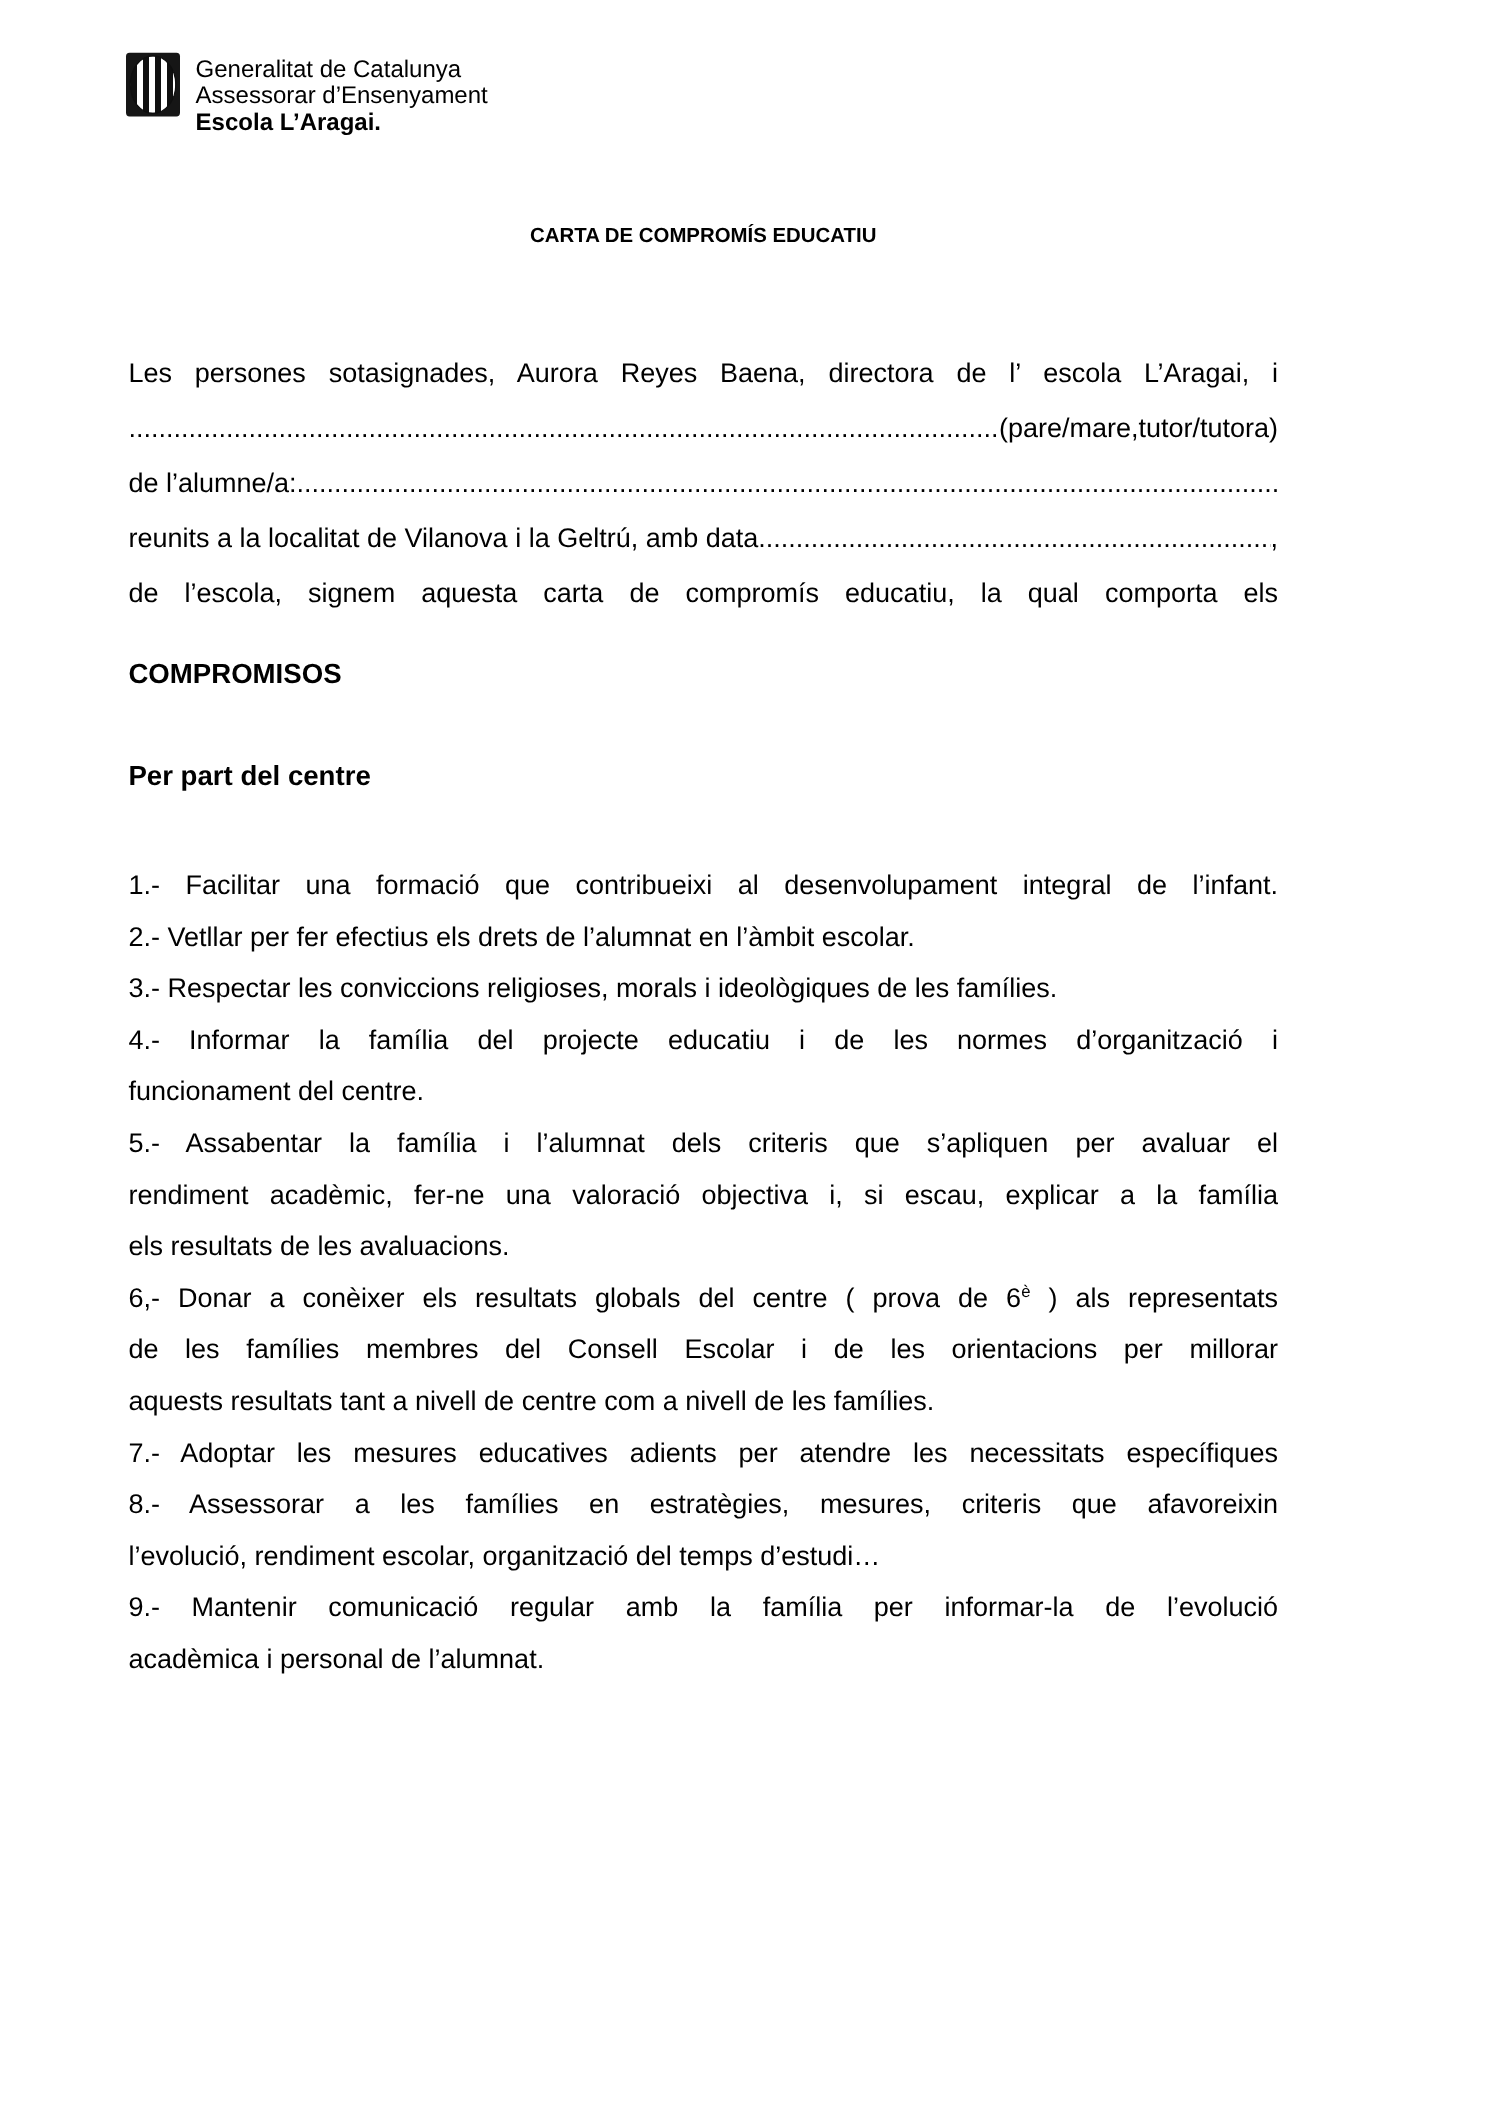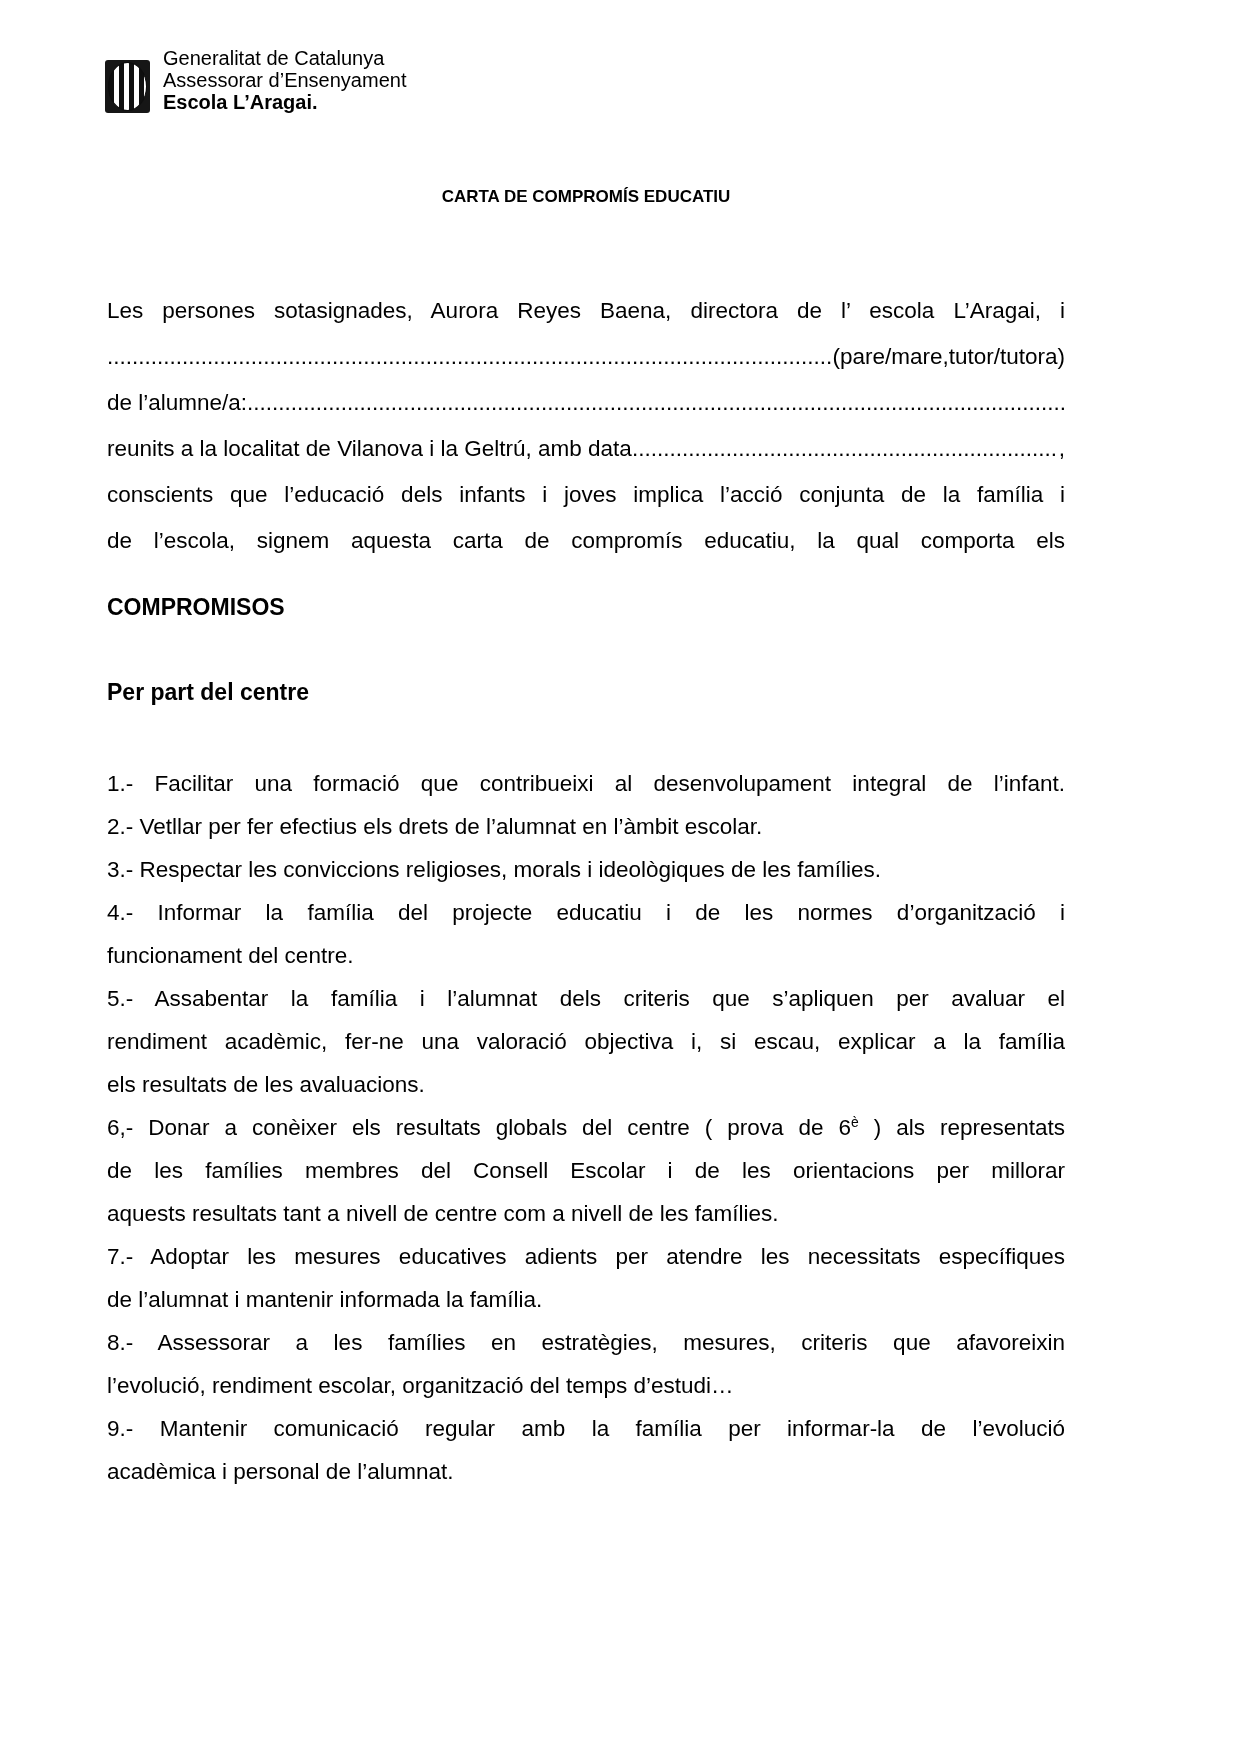--- a/index.html
+++ b/index.html
@@ -18,21 +18,21 @@
     overflow: hidden;
   }
 
   
   .header {
     position: absolute;
     left: 105px;
     top: 44px;
     display: flex;
     gap: 13px;
-    align-items: flex-end;
+    align-items: flex-start;
   }
   .logo {
     width: 45px;
     height: 53px;
     background: #161616;
     border-radius: 3px;
     display: flex;
     align-items: center;
     justify-content: center;
     flex: none;
@@ -138,42 +138,40 @@
       </div>
       <div class="line fillrow">
         <span>de l’alumne/a:</span>
           <span class="dotfill">........................................................................................................................................................................................................................................</span>
       </div>
       <div class="line fillrow">
         <span>reunits a la localitat de Vilanova i la Geltrú, amb data</span>
           <span class="dotfill">........................................................................................................................................................................................................................................</span>
           <span>,</span>
       </div>
-      <div class="line j">conscients que l’educació dels infants i joves implica l’acció conjunta de la família i</div>
       <div class="line j">de l’escola, signem aquesta carta de compromís educatiu, la qual comporta els</div>
     </div>
 
     <h2 class="compromisos">COMPROMISOS</h2>
 
     <h3 class="centre">Per part del centre</h3>
 
     <div class="items">
       <div class="line j">1.- Facilitar una formació que contribueixi al desenvolupament integral de l’infant.</div>
       <div class="line">2.- Vetllar per fer efectius els drets de l’alumnat en l’àmbit escolar.</div>
       <div class="line">3.- Respectar les conviccions religioses, morals i ideològiques de les famílies.</div>
       <div class="line j">4.- Informar la família del projecte educatiu i de les normes d’organització i</div>
       <div class="line">funcionament del centre.</div>
       <div class="line j">5.- Assabentar la família i l’alumnat dels criteris que s’apliquen per avaluar el</div>
       <div class="line j">rendiment acadèmic, fer-ne una valoració objectiva i, si escau, explicar a la família</div>
       <div class="line">els resultats de les avaluacions.</div>
       <div class="line j"><span>6,- Donar a conèixer els resultats globals del centre ( prova de 6</span><sup>è</sup><span> ) als representats</span></div>
       <div class="line j">de les famílies membres del Consell Escolar i de les orientacions per millorar</div>
       <div class="line">aquests resultats tant a nivell de centre com a nivell de les famílies.</div>
       <div class="line j">7.- Adoptar les mesures educatives adients per atendre les necessitats específiques</div>
-      <div class="line">de l’alumnat i mantenir informada la família.</div>
       <div class="line j">8.- Assessorar a les famílies en estratègies, mesures, criteris que afavoreixin</div>
       <div class="line">l’evolució, rendiment escolar, organització del temps d’estudi…</div>
       <div class="line j">9.- Mantenir comunicació regular amb la família per informar-la de l’evolució</div>
       <div class="line">acadèmica i personal de l’alumnat.</div>
     </div>
 
   </div>
 
 </div>
 

